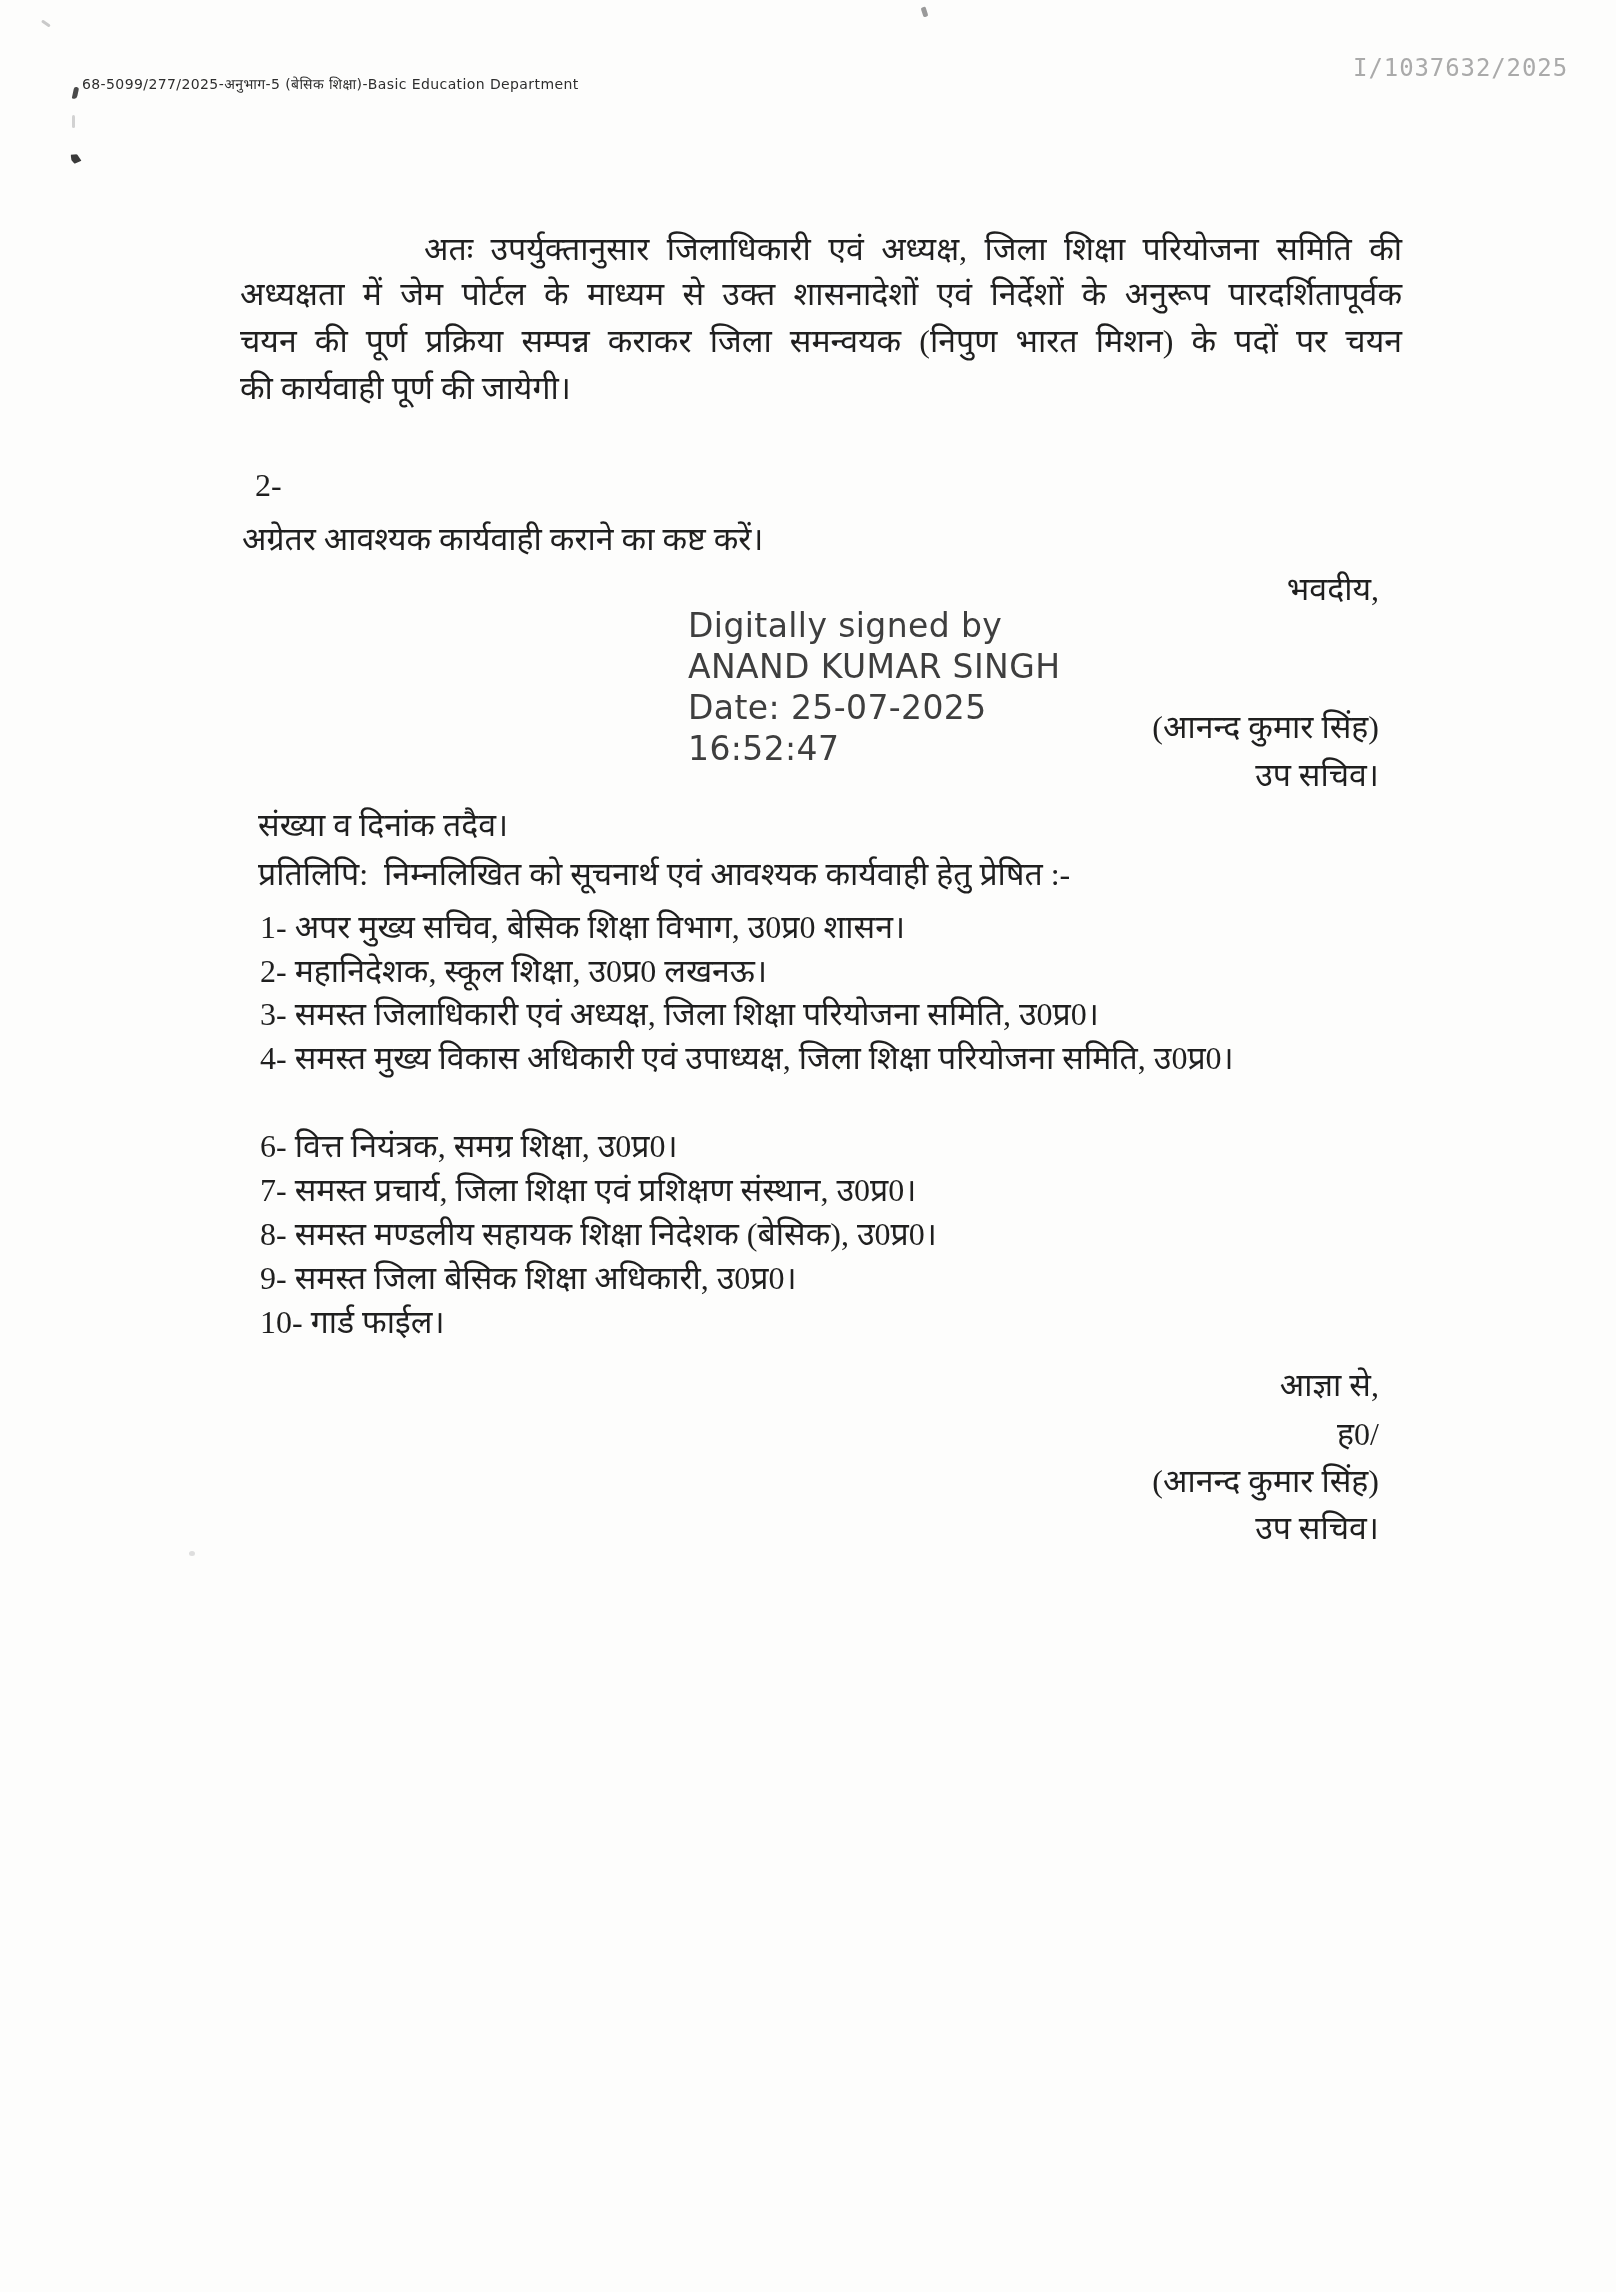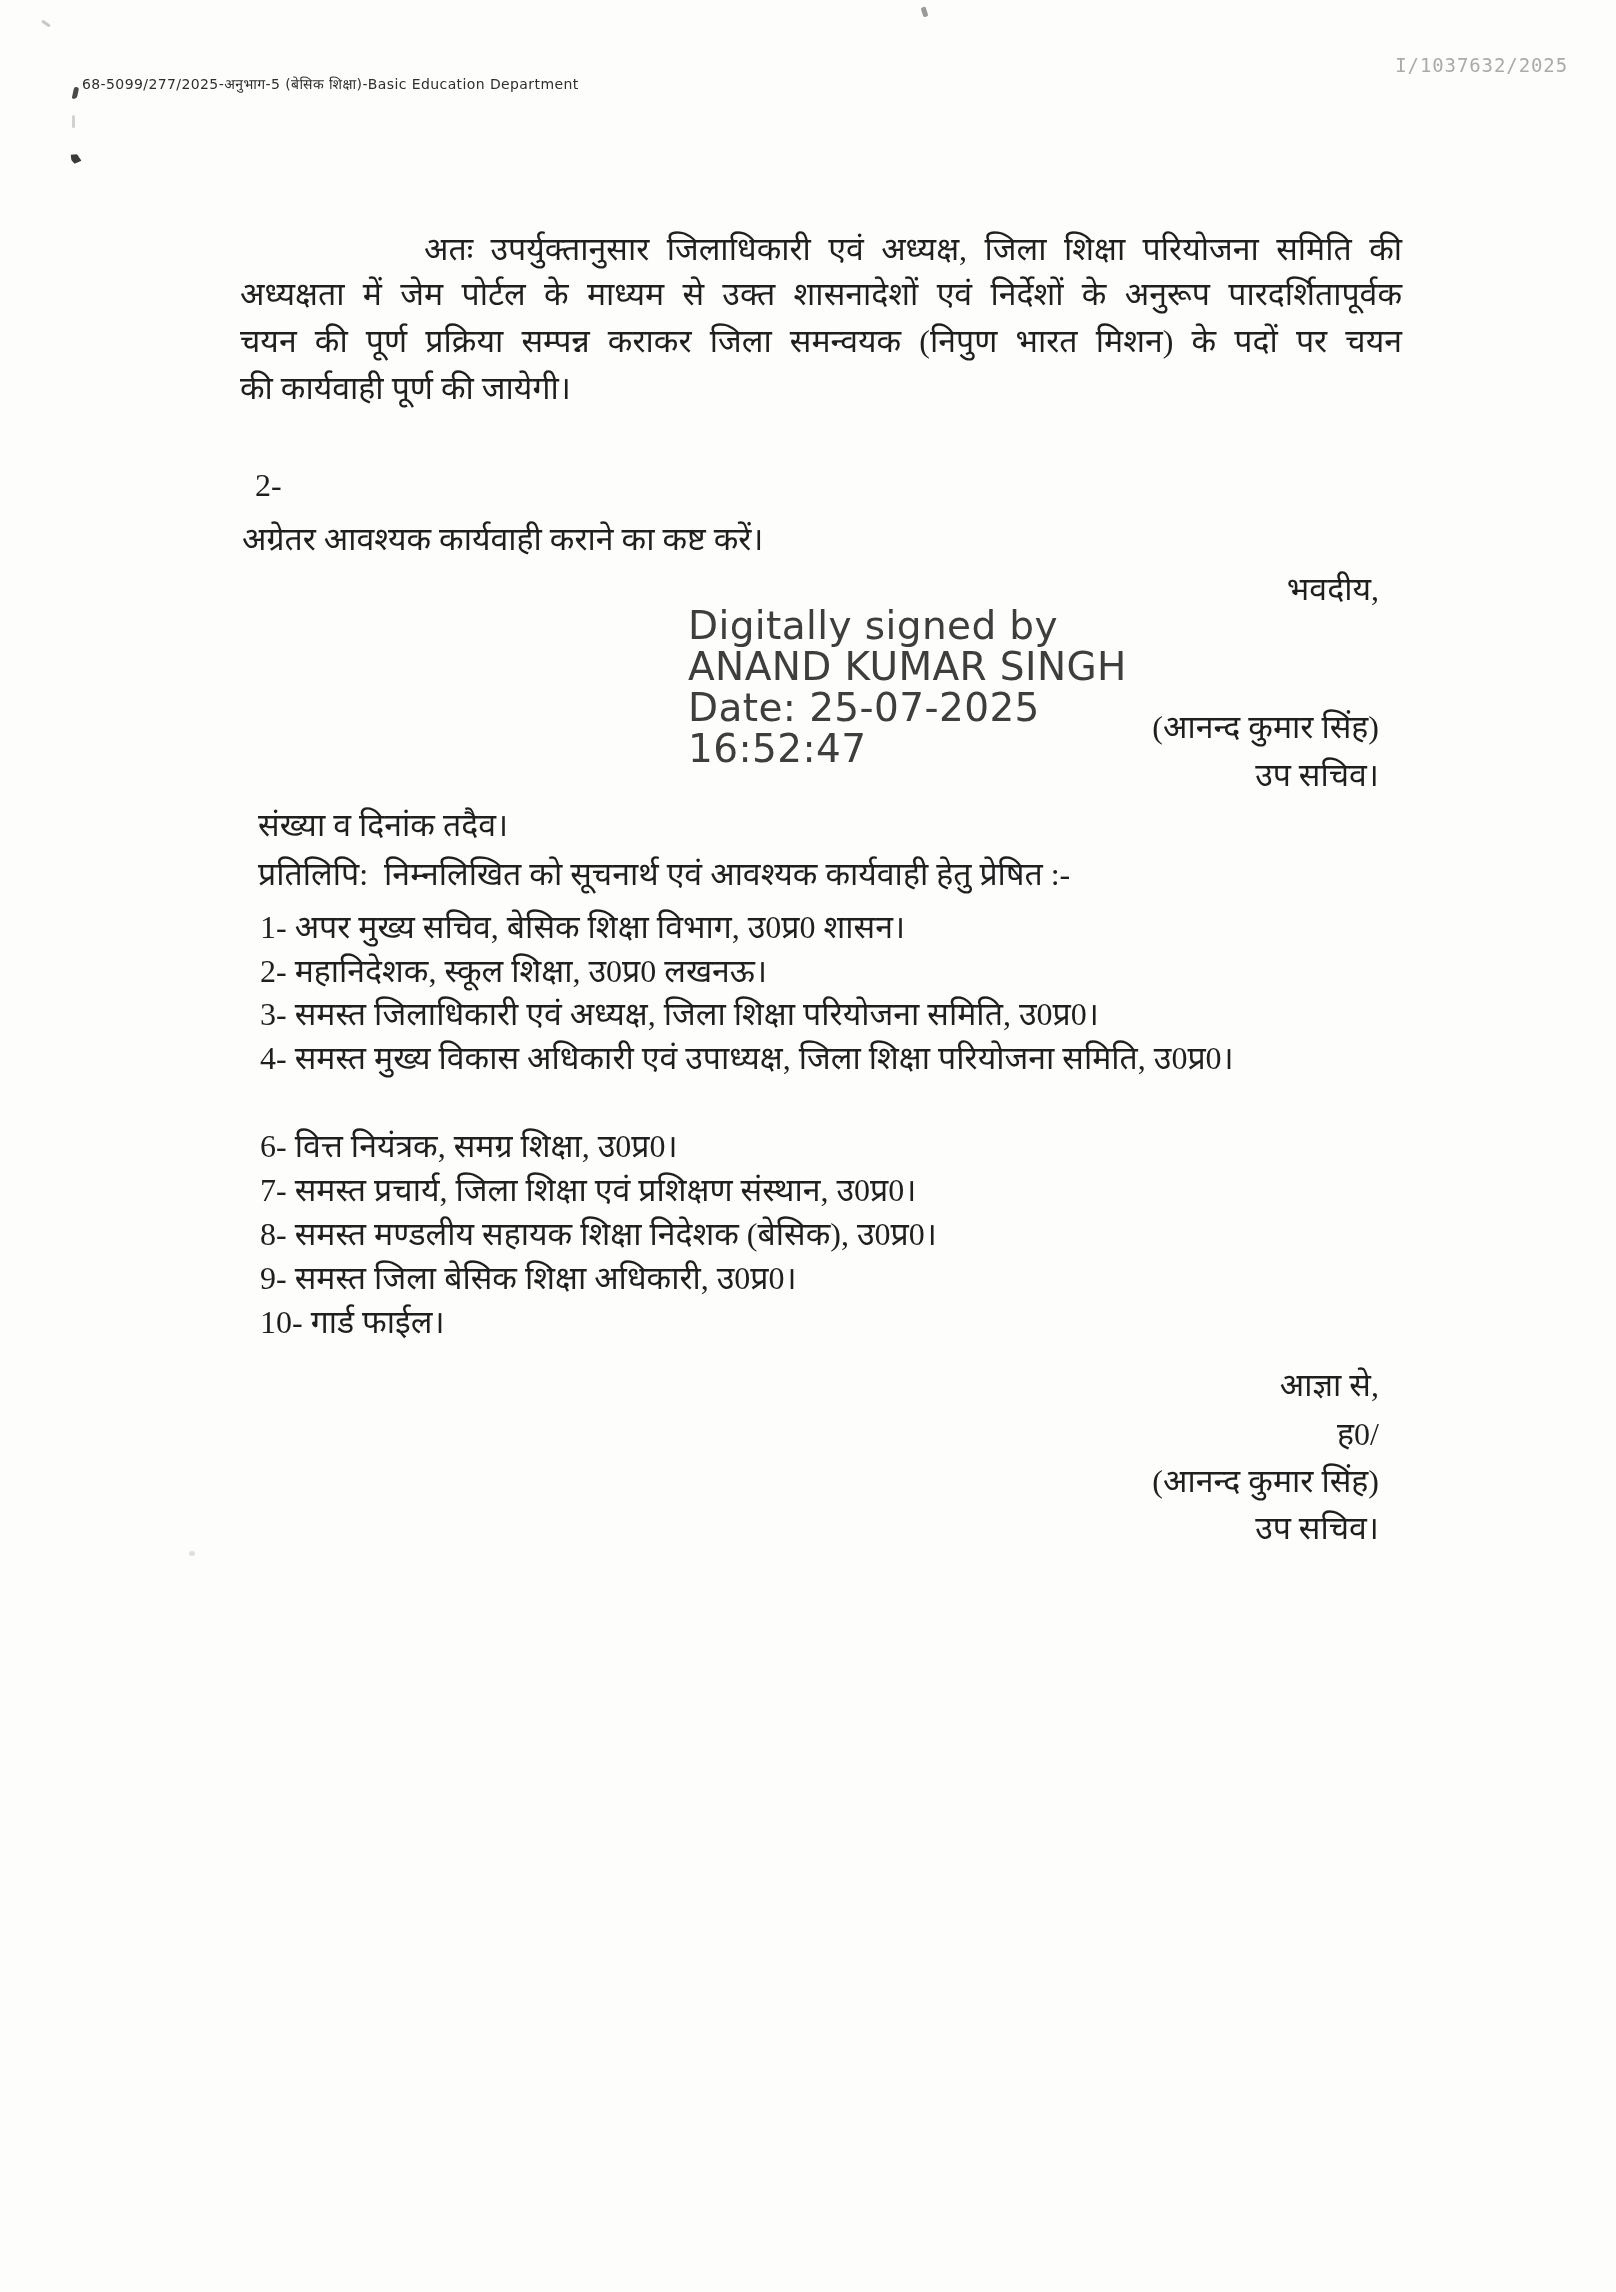--- a/index.html
+++ b/index.html
@@ -14,31 +14,31 @@
   }
   
   .header-left{
     position:absolute;left:82px;top:74px;
     font-family:"DejaVu Sans","Liberation Sans",sans-serif;
     font-size:14px;letter-spacing:0.4px;color:#2e2e2e;white-space:nowrap;
   }
   .header-right{
     position:absolute;right:49px;top:54px;
     font-family:"DejaVu Sans Mono","DejaVu Sans",monospace;
-    font-size:19px;color:#aaaaaa;letter-spacing:0.9px;white-space:nowrap;
+    font-size:24px;color:#aaaaaa;letter-spacing:0.9px;white-space:nowrap;
   }
   
   .dv{font-size:32px;line-height:46px;color:#1f1f1f;}
   .line{position:absolute;white-space:nowrap;}
   .jline{position:absolute;text-align:justify;text-align-last:justify;}
   
   .digital-sig{
     position:absolute;left:688px;top:605px;
     font-family:"DejaVu Sans","Liberation Sans",sans-serif;
-    font-size:39px;line-height:41px;letter-spacing:0.4px;
+    font-size:33px;line-height:41px;letter-spacing:0.4px;
     color:#3e3e3e;white-space:nowrap;
   }
   
   .sig-col{position:absolute;left:1057px;width:322px;text-align:right;}
   
   .copy-item{position:absolute;left:260px;white-space:nowrap;}
   
   .artifact{position:absolute;pointer-events:none;}
   .a-slash{width:9.9px;height:2.7px;background:#c9c9c9;transform:rotate(35deg);border-radius:1.8px;}
   .a-comma{width:5.4px;height:11.6px;background:#4a4a4a;border-radius:2.7px 2.7px 3.6px 0.9px;transform:rotate(12deg);}

